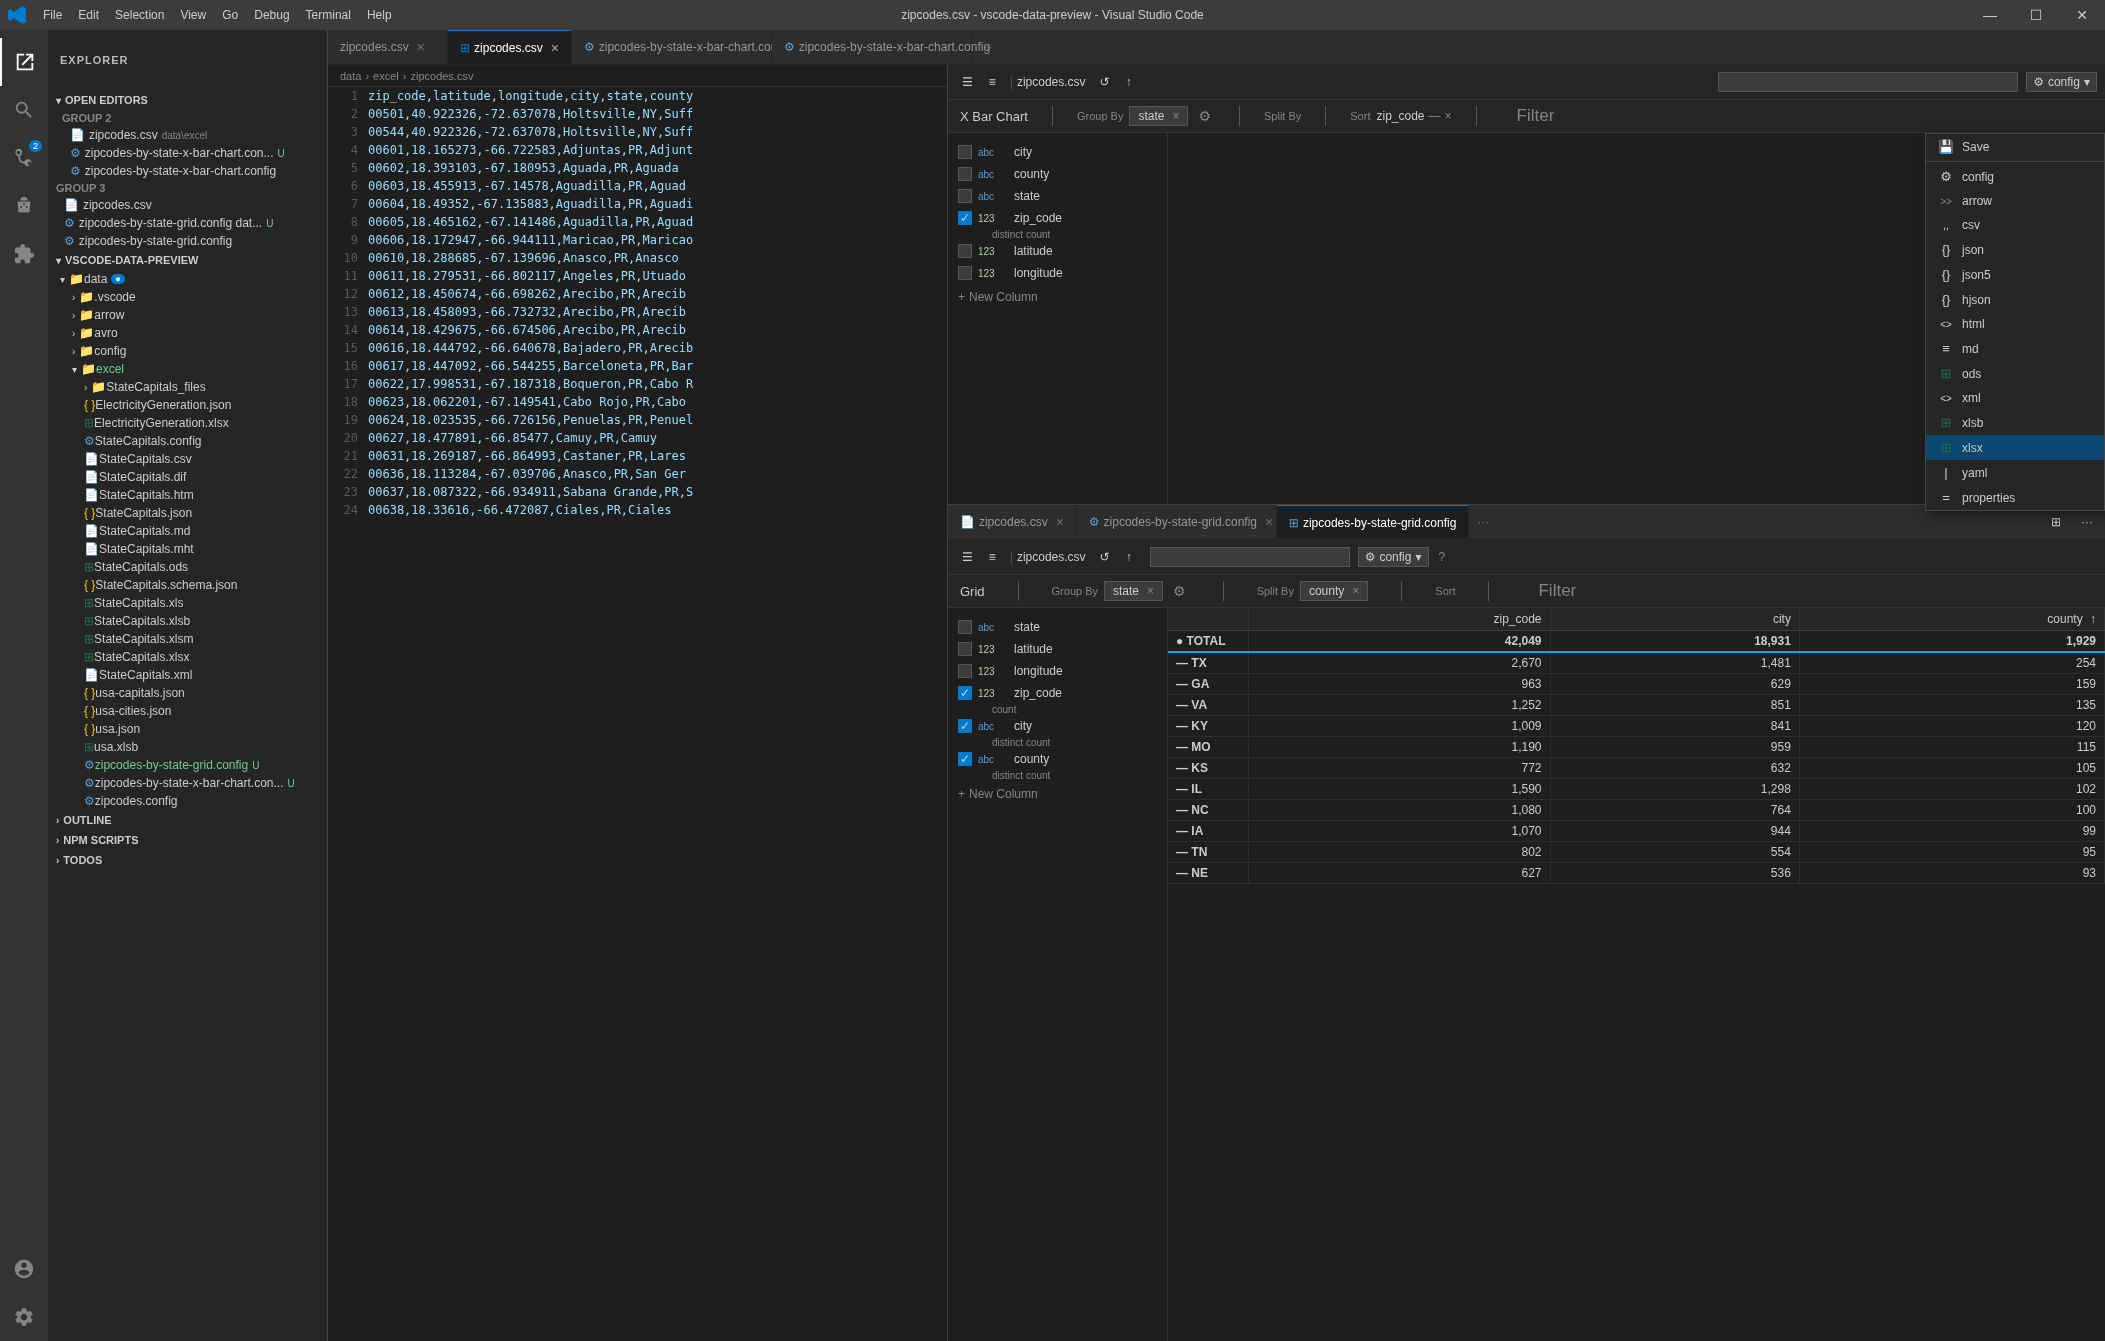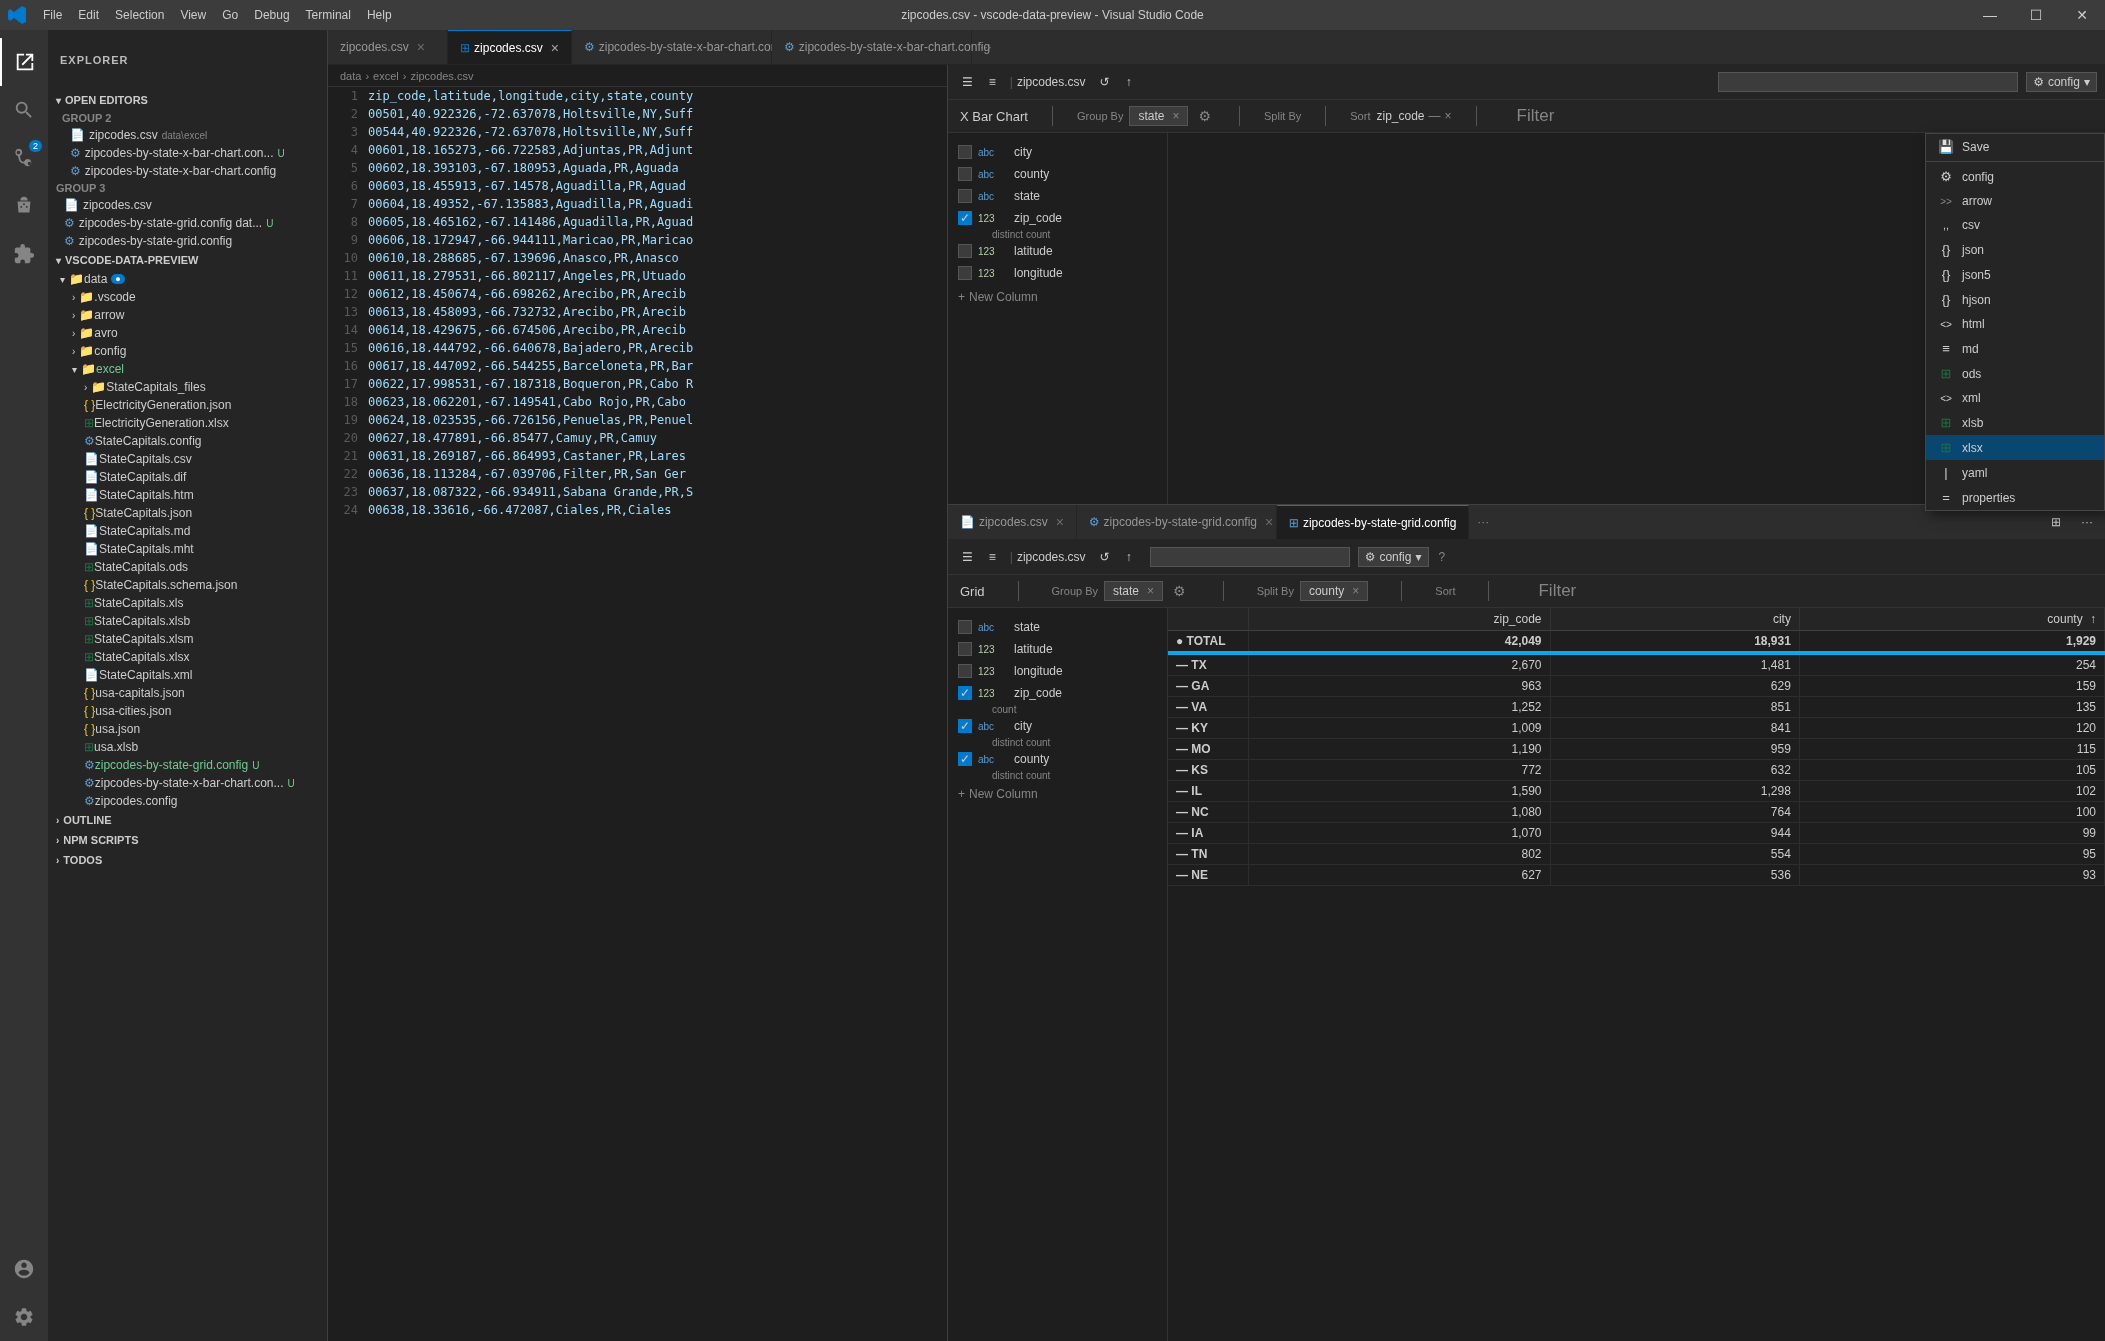--- a/index.html
+++ b/index.html
@@ -95,21 +95,21 @@
     .grid-area { display: flex; flex: 1; overflow: hidden; }
     .grid-col-left { width: 220px; background: #1e1e1e; border-right: 1px solid #333; padding: 8px; overflow-y: auto; }
     .grid-col-right { flex: 1; background: #1e1e1e; overflow: hidden; }
 
     
     .data-table { width: 100%; border-collapse: collapse; font-size: 12px; }
     .data-table th { background: #252526; color: #cccccc; padding: 4px 8px; text-align: right; border-bottom: 1px solid #404040; border-right: 1px solid #333; font-weight: normal; white-space: nowrap; }
     .data-table th.left { text-align: left; }
     .data-table td { padding: 3px 8px; text-align: right; border-bottom: 1px solid #2d2d2d; border-right: 1px solid #2d2d2d; color: #cccccc; white-space: nowrap; }
     .data-table td.left { text-align: left; }
-    .data-table .total-row td { color: #cccccc; font-weight: bold; border-bottom: 4px solid #0ea5e9; }
+    .data-table .total-row td { color: #cccccc; font-weight: bold; border-bottom: 2px solid #0ea5e9; }
     .state-col { color: #cccccc; font-weight: bold; }
     .sort-icon { margin-left: 4px; }
 
     
     #dropdown-menu { position: absolute; right: 0; top: 68px; width: 180px; background: #252526; border: 1px solid #454545; z-index: 100; box-shadow: 4px 4px 12px rgba(0,0,0,0.5); }
     .dropdown-item { display: flex; align-items: center; padding: 5px 12px; cursor: pointer; font-size: 12px; color: #cccccc; gap: 8px; }
     .dropdown-item.highlighted { background: #094771; }
     .dropdown-sep { height: 1px; background: #454545; margin: 2px 0; }
     .dropdown-icon { font-size: 13px; width: 16px; text-align: center; }
 
@@ -508,21 +508,21 @@
           <div class="code-line">
             <span class="line-num">20</span>
             <span class="line-content">00627,18.477891,-66.85477,Camuy,PR,Camuy</span>
           </div>
           <div class="code-line">
             <span class="line-num">21</span>
             <span class="line-content">00631,18.269187,-66.864993,Castaner,PR,Lares</span>
           </div>
           <div class="code-line">
             <span class="line-num">22</span>
-            <span class="line-content">00636,18.113284,-67.039706,Filter,PR,San Ger</span>
+            <span class="line-content">00636,18.113284,-67.039706,Anasco,PR,San Ger</span>
           </div>
           <div class="code-line">
             <span class="line-num">23</span>
             <span class="line-content">00637,18.087322,-66.934911,Sabana Grande,PR,S</span>
           </div>
           <div class="code-line">
             <span class="line-num">24</span>
             <span class="line-content">00638,18.33616,-66.472087,Ciales,PR,Ciales</span>
           </div>
         </div>

